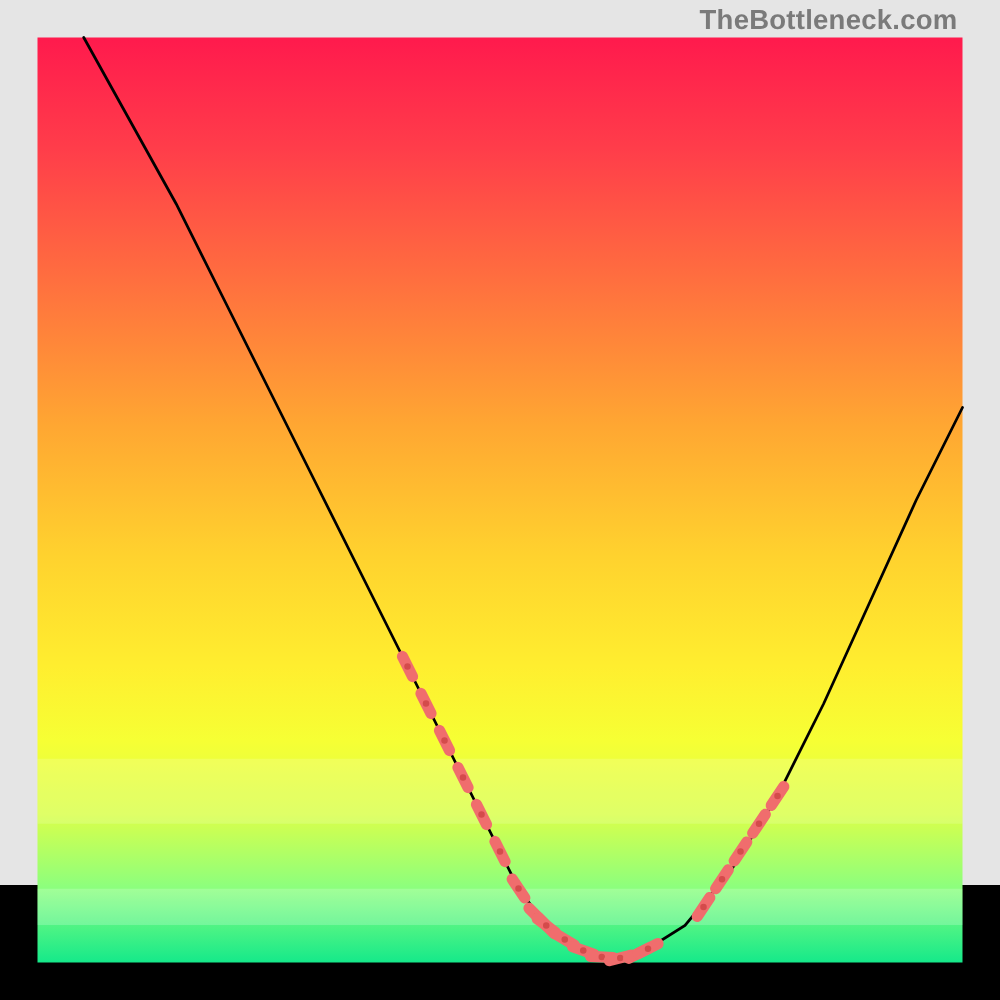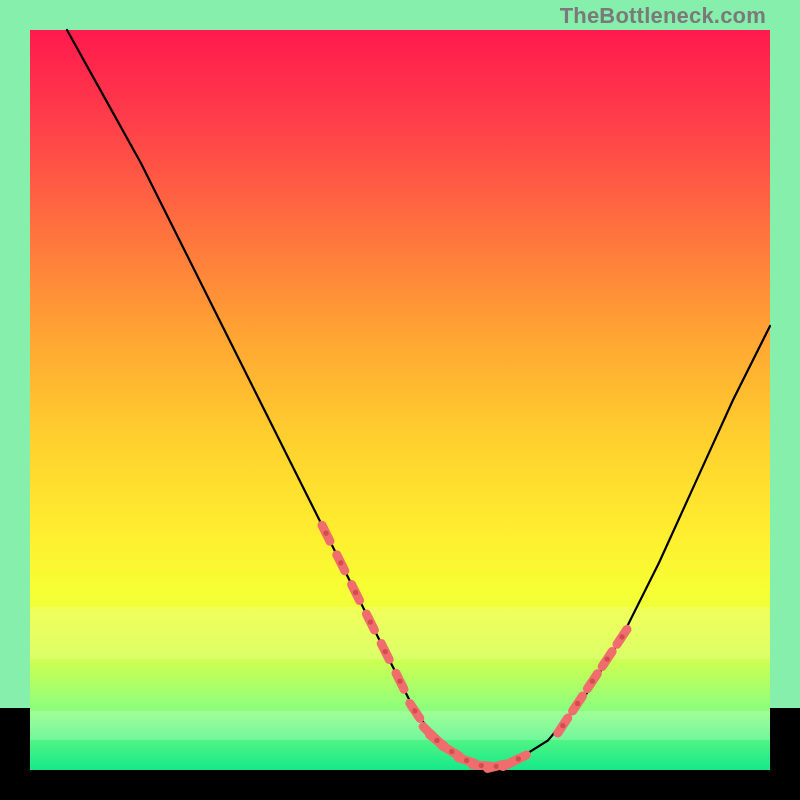--- a/index.html
+++ b/index.html
@@ -1,21 +1,21 @@
 <!DOCTYPE html>
 <html><head>
 <meta charset="utf-8">
 <style>
   * { margin: 0; padding: 0; box-sizing: border-box; }
   html, body { width: 800px; height: 800px; overflow: hidden; background: #000; }
   .stage {
     position: relative;
     width: 800px;
     height: 708px;
-    background: #86efac;
+    background: #e5e5e5;
     text-align: center;
   }
   .plot-area {
     position: absolute;
     left: 30px;
     top: 30px;
     width: 740px;
     height: 740px;
     background: linear-gradient(
       to bottom,

